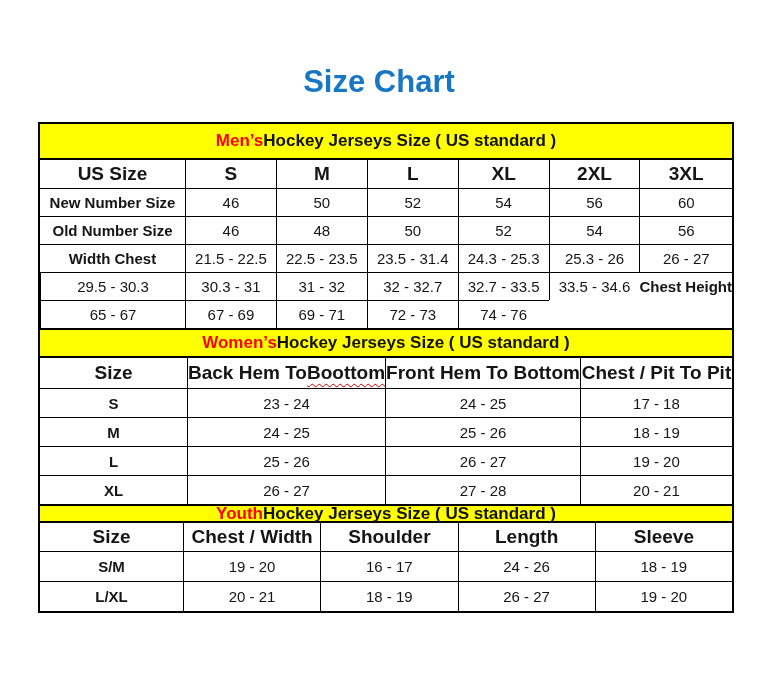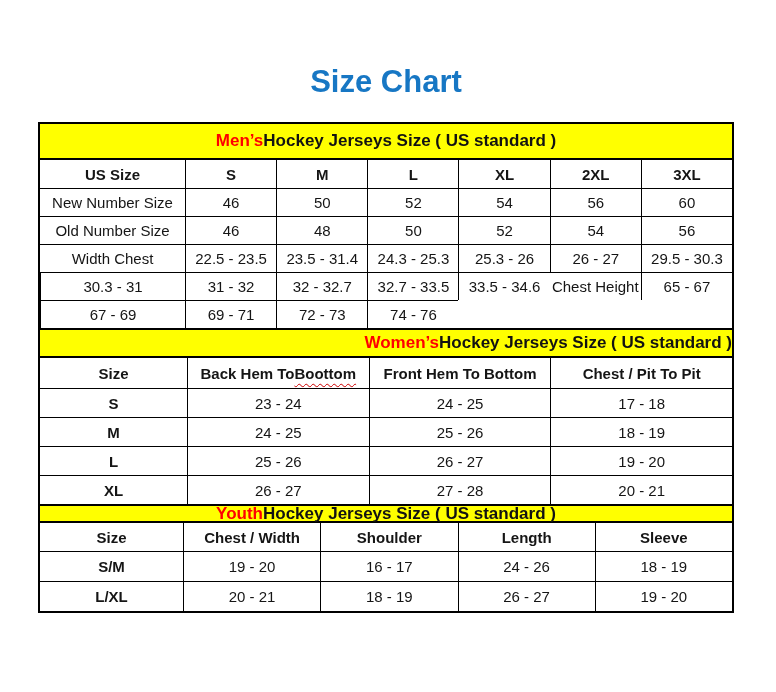--- a/index.html
+++ b/index.html
@@ -16,21 +16,21 @@
     height: 692px;
     position: relative;
     background: #ffffff;
     overflow: hidden;
     font-family: "Liberation Sans", sans-serif;
     color: var(--text);
   }
   .page-title {
     position: absolute;
     top: 64px;
-    left: 38px;
+    left: 31px;
     width: 696px;
     text-align: center;
     font-size: 31px;
     font-weight: bold;
     color: var(--title);
   }
   .chart-wrap {
     position: absolute;
     left: 38px;
     top: 122px;
@@ -44,38 +44,38 @@
     background: var(--band_bg);
     font-weight: bold;
     font-size: 17px;
     color: #121212;
     border-top: 2px solid var(--border);
     border-bottom: 2px solid var(--border);
   }
   .band:first-child { border-top: none; }
   .band .accent { color: var(--accent); }
   .band-m { height: 36px; }
-  .band-w { height: 30px; justify-content: flex-end; }
+  .band-w { height: 30px; }
   .band-y { height: 19px; }
   .grid { display: grid; background: #fff; }
   .mens   { grid-template-columns: 145px repeat(6, 1fr); grid-auto-rows: 28px; }
   .womens { grid-template-columns: 147px repeat(3, 1fr); grid-template-rows: 30px repeat(4, 29px); }
   .youth  { grid-template-columns: 143px repeat(4, 1fr); grid-template-rows: 28px repeat(2, 30px); }
   .cell {
     display: flex;
     align-items: center;
     justify-content: center;
     font-size: 15px;
     border-top: 1px solid var(--border);
     border-left: 1px solid var(--border);
     white-space: nowrap;
   }
   .cell.c0 { border-left: none; }
-  .grid .hdr { border-top: none; font-weight: bold; font-size: 15px; }
-  .mens .rowlabel { font-weight: normal; }
+  .grid .hdr { border-top: none; font-weight: bold; font-size: 19px; }
+  .mens .rowlabel { font-weight: bold; }
   .womens .rowlabel, .youth .rowlabel { font-weight: bold; }
   .squiggle {
     text-decoration-line: underline;
     text-decoration-style: wavy;
     text-decoration-color: #cc0000;
     text-decoration-thickness: 1px;
     text-underline-offset: 4px;
   }
 </style>
 </head>
@@ -105,20 +105,21 @@
       <div class="cell">56</div>
       <div class="cell">60</div>
       <div class="cell c0 rowlabel">Old Number Size</div>
       <div class="cell">46</div>
       <div class="cell">48</div>
       <div class="cell">50</div>
       <div class="cell">52</div>
       <div class="cell">54</div>
       <div class="cell">56</div>
       <div class="cell c0 rowlabel">Width Chest</div>
+      <div class="cell">21.5 - 22.5</div>
       <div class="cell">22.5 - 23.5</div>
       <div class="cell">23.5 - 31.4</div>
       <div class="cell">24.3 - 25.3</div>
       <div class="cell">25.3 - 26</div>
       <div class="cell">26 - 27</div>
       <div class="cell">29.5 - 30.3</div>
       <div class="cell">30.3 - 31</div>
       <div class="cell">31 - 32</div>
       <div class="cell">32 - 32.7</div>
       <div class="cell">32.7 - 33.5</div>

